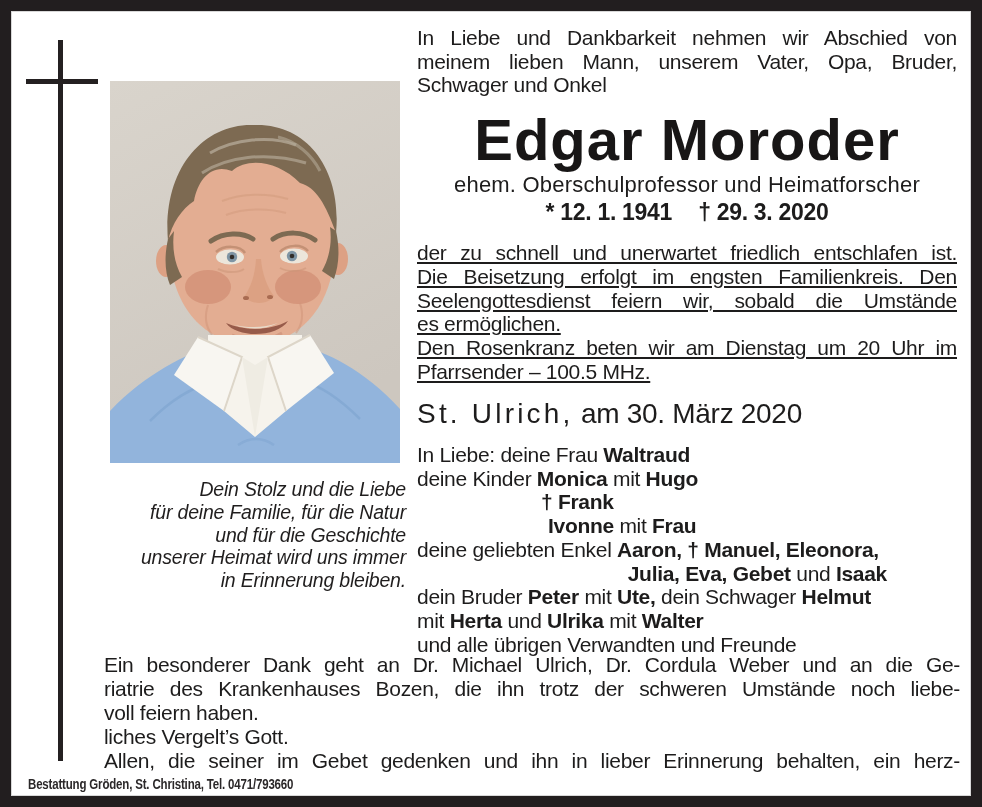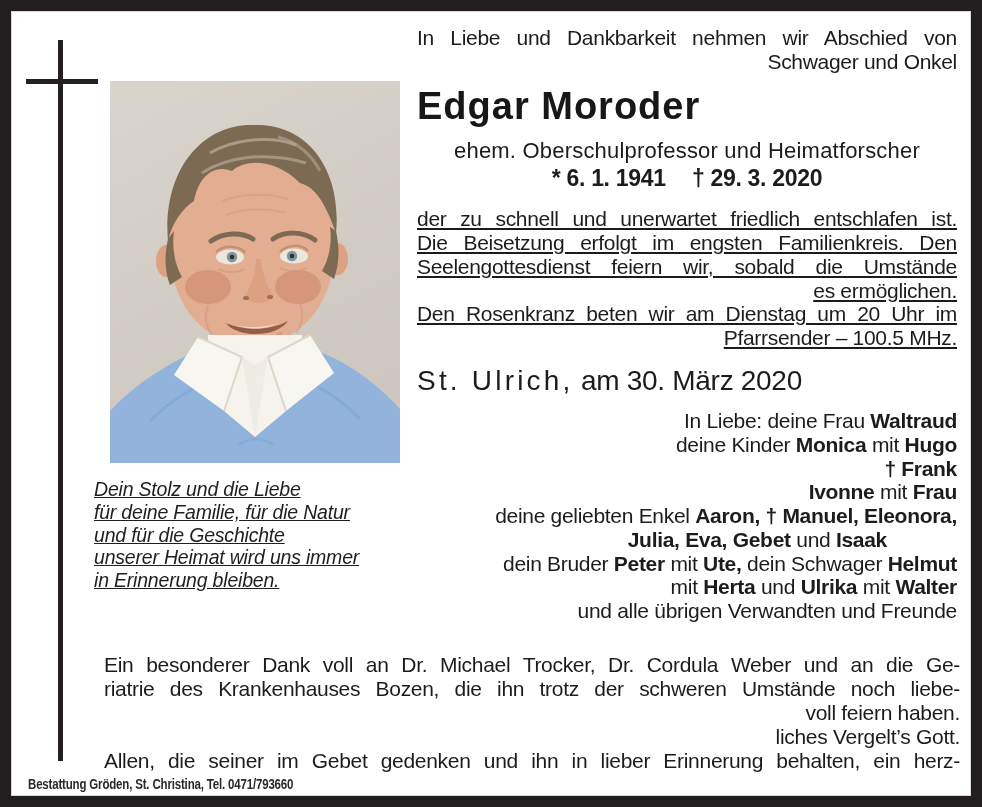--- a/index.html
+++ b/index.html
@@ -17,32 +17,32 @@
     content:""; position:absolute; inset:0; border:1px solid #d8d8d8;
   }
   .cross-v { position:absolute; left:58px; top:40px; width:5px; height:721px; background:#242021; }
   .cross-h { position:absolute; left:26px; top:79px; width:72px; height:5px; background:#242021; }
 
   .photo { position:absolute; left:110px; top:81px; width:290px; height:382px; overflow:hidden; }
   .photo svg { display:block; }
 
   .caption {
     position:absolute; left:94px; top:478px; width:312px;
-    font-style:italic; font-size:19.5px; line-height:22.8px; text-align:left;
-    letter-spacing:-0.2px; color:#201e1e;text-decoration:underline;
+    font-style:italic; font-size:19.5px; line-height:22.8px; text-align:right;
+    letter-spacing:-0.2px; color:#201e1e;
   }
 
   .col { position:absolute; left:417px; top:26px; width:540px; font-size:21px; line-height:23.7px; letter-spacing:-0.3px; }
-  .line { min-height:23.7px;text-align:right; }
+  .line { min-height:23.7px; }
   .just { text-align:justify; text-align-last:justify; }
   .b { font-weight:bold; }
 
   .title {
-    margin-top:4px; font-size:38px; line-height:58px; font-weight:bold;
-    text-align:left; letter-spacing:1px; white-space:nowrap; color:#181616;
+    margin-top:14px; font-size:58px; line-height:58px; font-weight:bold;
+    text-align:center; letter-spacing:1px; white-space:nowrap; color:#181616;
   }
   .subtitle { margin-top:3px; font-size:22px; line-height:25px; font-weight:normal; text-align:center; letter-spacing:0.2px; }
   .dates { margin-top:3px; font-size:23px; line-height:25px; font-weight:bold; text-align:center; }
   .dates .death { margin-left:20px; }
 
   .announce { margin-top:16px;text-decoration:underline; }
   .dateline { margin-top:19px; font-size:28px; }
   .dateline .place { letter-spacing:3.2px; }
 
   .family { margin-top:17px; }
@@ -143,27 +143,28 @@
     <div class="cap-line">Dein Stolz und die Liebe</div>
     <div class="cap-line">für deine Familie, für die Natur</div>
     <div class="cap-line">und für die Geschichte</div>
     <div class="cap-line">unserer Heimat wird uns immer</div>
     <div class="cap-line">in Erinnerung bleiben.</div>
   </div>
 
   <div class="col">
     <div>
       <div class="line just">In Liebe und Dankbarkeit nehmen wir Abschied von</div>
+      <div class="line just">meinem lieben Mann, unserem Vater, Opa, Bruder,</div>
       <div class="line">Schwager und Onkel</div>
     </div>
 
     <div class="title">Edgar Moroder</div>
     <div class="subtitle">ehem. Oberschulprofessor und Heimatforscher</div>
     <div class="dates">
-      <span class="birth">* 6. 1. 1941</span>
+      <span class="birth">* 12. 1. 1941</span>
       <span class="death">† 29. 3. 2020</span>
     </div>
 
     <div class="announce">
       <div class="line just">der zu schnell und unerwartet friedlich entschlafen ist.</div>
       <div class="line just">Die Beisetzung erfolgt im engsten Familienkreis. Den</div>
       <div class="line just">Seelengottesdienst feiern wir, sobald die Umstände</div>
       <div class="line">es ermöglichen.</div>
       <div class="line just">Den Rosenkranz beten wir am Dienstag um 20 Uhr im</div>
       <div class="line">Pfarrsender – 100.5 MHz.</div>
@@ -180,21 +181,21 @@
       <div class="line indent-b"><span class="b">Ivonne</span><span> mit </span><span class="b">Frau</span></div>
       <div class="line"><span>deine geliebten Enkel </span><span class="b">Aaron, † Manuel, Eleonora,</span></div>
       <div class="line ralign"><span class="b">Julia, Eva, Gebet</span><span> und </span><span class="b">Isaak</span></div>
       <div class="line"><span>dein Bruder </span><span class="b">Peter</span><span> mit </span><span class="b">Ute,</span><span> dein Schwager </span><span class="b">Helmut</span></div>
       <div class="line"><span>mit </span><span class="b">Herta</span><span> und </span><span class="b">Ulrika</span><span> mit </span><span class="b">Walter</span></div>
       <div class="line"><span>und alle übrigen Verwandten und Freunde</span></div>
     </div>
   </div>
 
   <div class="bottom">
-    <div class="line just">Ein besonderer Dank voll an Dr. Michael Trocker, Dr. Cordula Weber und an die Ge-</div>
+    <div class="line just">Ein besonderer Dank geht an Dr. Michael Ulrich, Dr. Cordula Weber und an die Ge-</div>
     <div class="line just">riatrie des Krankenhauses Bozen, die ihn trotz der schweren Umstände noch liebe-</div>
     <div class="line">voll feiern haben.</div>
     <div class="line">liches Vergelt’s Gott.</div>
     <div class="line just">Allen, die seiner im Gebet gedenken und ihn in lieber Erinnerung behalten, ein herz-</div>
   </div>
 
   <div class="agency">Bestattung Gröden, St. Christina, Tel. 0471/793660</div>
 
 </div>
 

